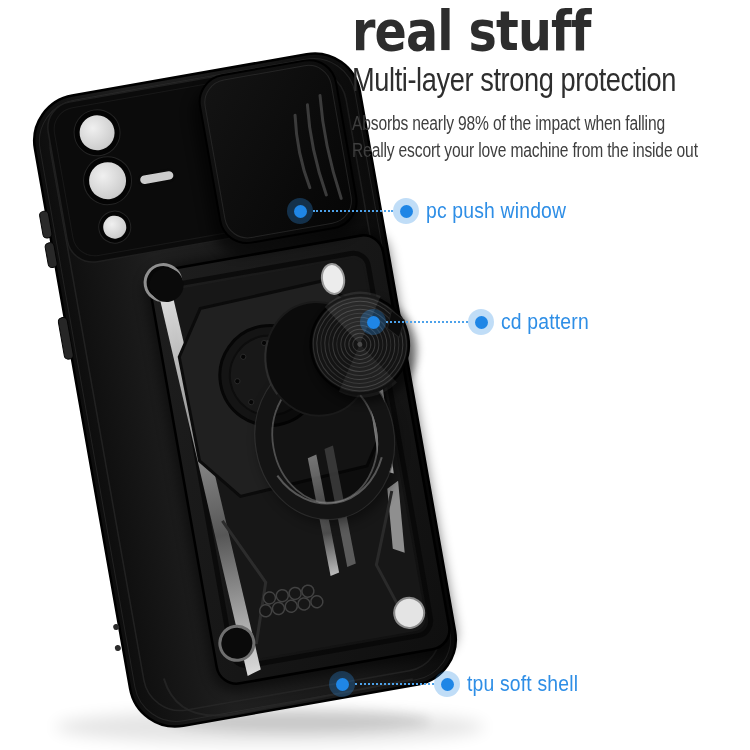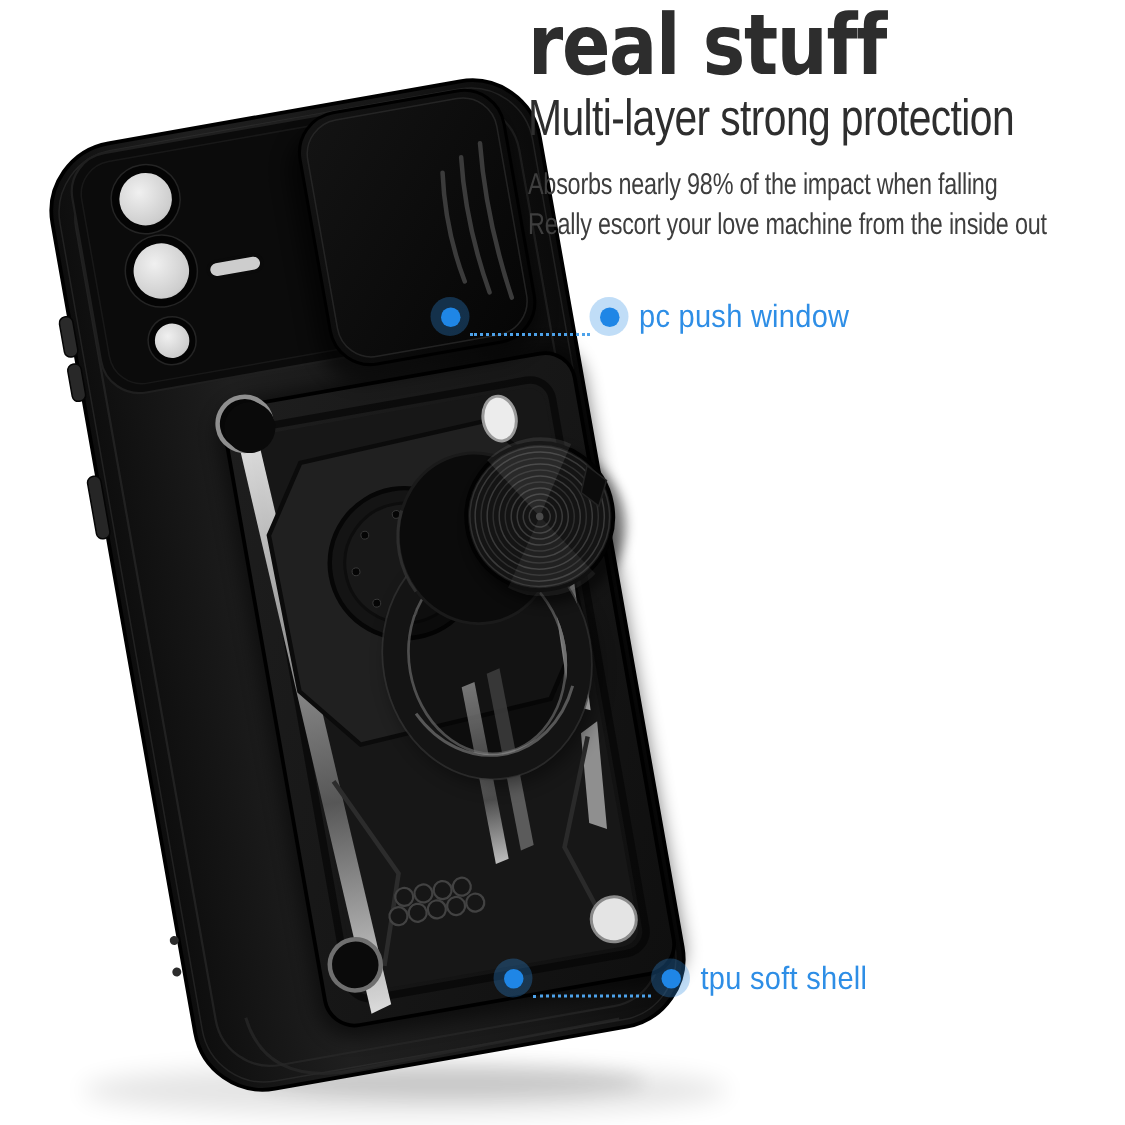--- a/index.html
+++ b/index.html
@@ -19,34 +19,34 @@
     position:absolute;left:352px;top:62px;margin:0;
     font-weight:400;font-size:34px;line-height:1.05;color:#2e2e2e;white-space:nowrap;
     transform:scaleX(.80);transform-origin:left top;letter-spacing:-.5px;
   }
   .desc-block{position:absolute;left:352px;top:110px;}
   .desc{
     margin:0;font-size:20px;line-height:26.5px;color:#3e3e3e;white-space:nowrap;
     transform:scaleX(.78);transform-origin:left top;letter-spacing:-.2px;
   }
   
-  .callout{position:absolute;display:flex;align-items:flex-end;height:26px;}
+  .callout{position:absolute;display:flex;align-items:center;height:26px;}
   .dot{width:26px;height:26px;border-radius:50%;background:rgba(47,141,229,.30);
        display:flex;align-items:center;justify-content:center;flex:0 0 auto;}
   .dot i{width:13px;height:13px;border-radius:50%;background:#1f86e6;display:block;}
   .leader{height:0;border-top:2px dotted #4da2ea;flex:0 0 auto;}
   .callout-label{
     margin-left:7px;font-size:21.5px;color:#2e8ee6;white-space:nowrap;
     transform:scaleX(.9);transform-origin:left center;letter-spacing:.2px;
   }
   .c1{left:287px;top:198px}.c1 .leader{width:80px}
   .c2{left:360px;top:309px}.c2 .leader{width:82px}
   .c3{left:316px;top:368px}.c3 .leader{width:79px}
   .c4{left:349px;top:491px}.c4 .leader{width:77px}
-  .c5{left:329px;top:639px}.c5 .leader{width:79px}
+  .c5{left:329px;top:671px}.c5 .leader{width:79px}
 </style>
 </head>
 <body>
 
 <div class="stage">
 
   <svg class="case-art" viewBox="0 0 750 750" xmlns="http://www.w3.org/2000/svg">
     <defs>
       <linearGradient id="gCase" x1="0" y1="0" x2="1" y2="0">
         <stop offset="0" stop-color="#0d0d0d"></stop>
@@ -227,20 +227,30 @@
   <div class="callout c1">
     <span class="dot">
         <i></i>
       </span>
     <span class="leader"></span>
     <span class="dot">
         <i></i>
       </span>
     <span class="callout-label">pc push window</span>
   </div>
+  <div class="callout c2">
+    <span class="dot">
+        <i></i>
+      </span>
+    <span class="leader"></span>
+    <span class="dot">
+        <i></i>
+      </span>
+    <span class="callout-label">cd pattern</span>
+  </div>
   <div class="callout c5">
     <span class="dot">
         <i></i>
       </span>
     <span class="leader"></span>
     <span class="dot">
         <i></i>
       </span>
     <span class="callout-label">tpu soft shell</span>
   </div>

